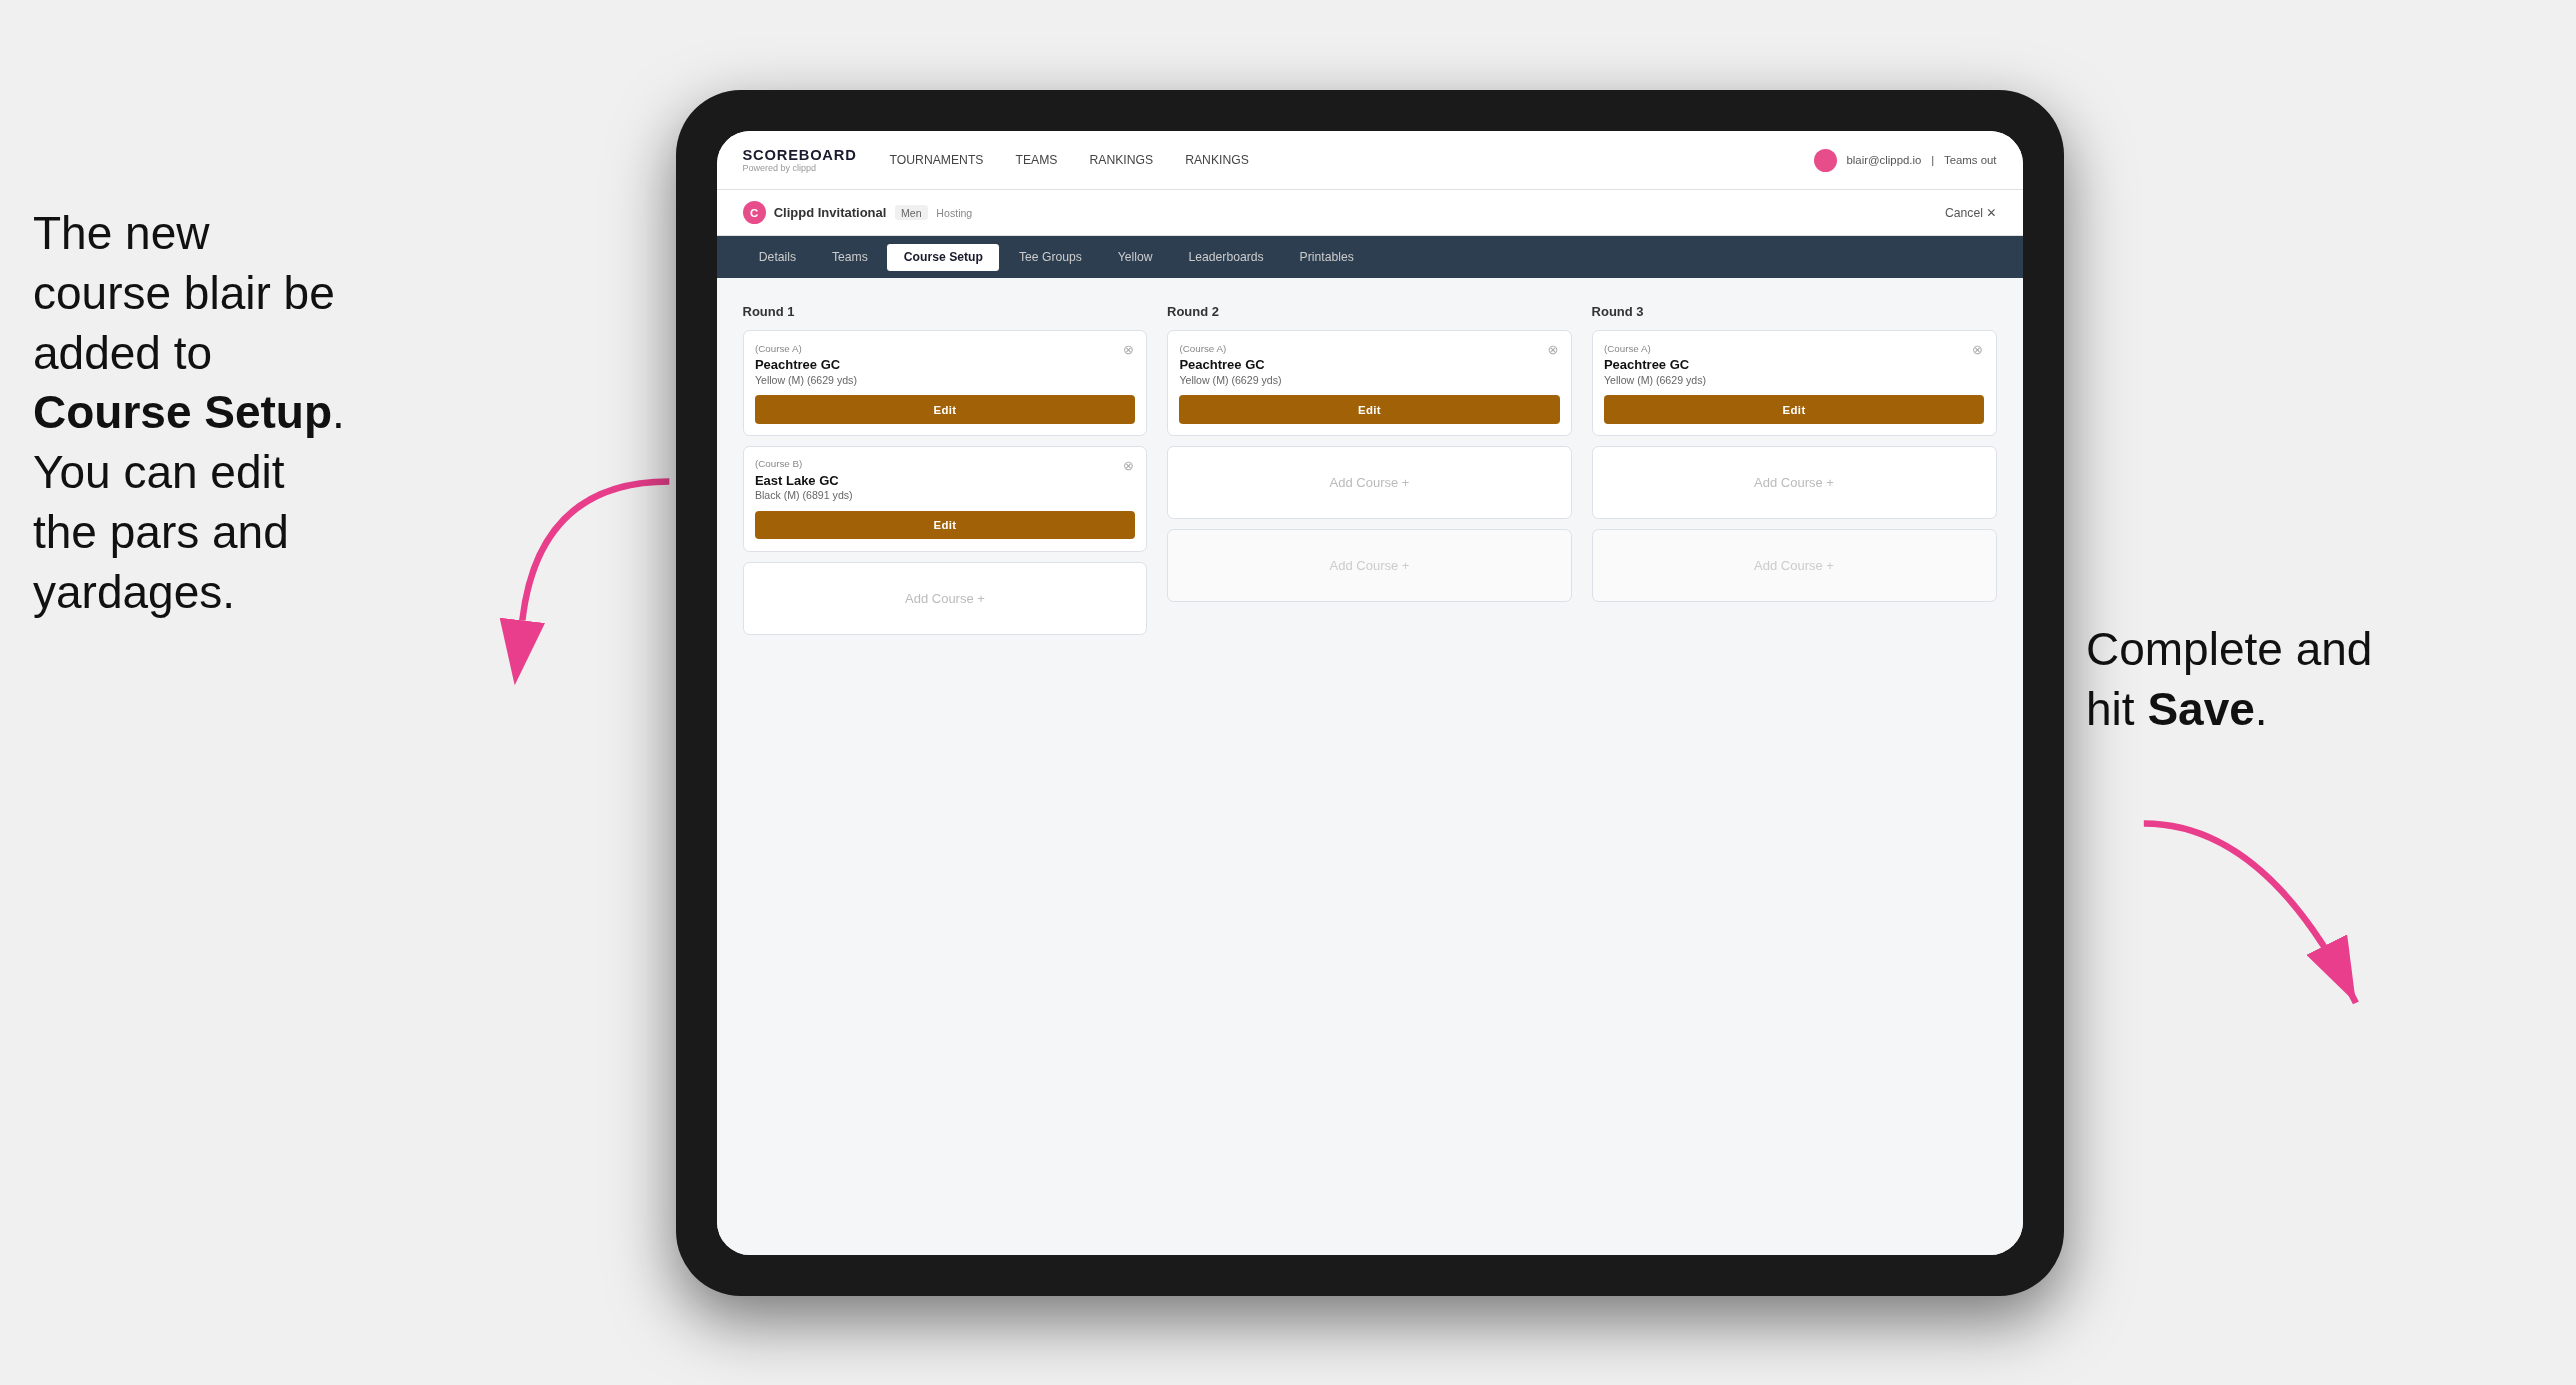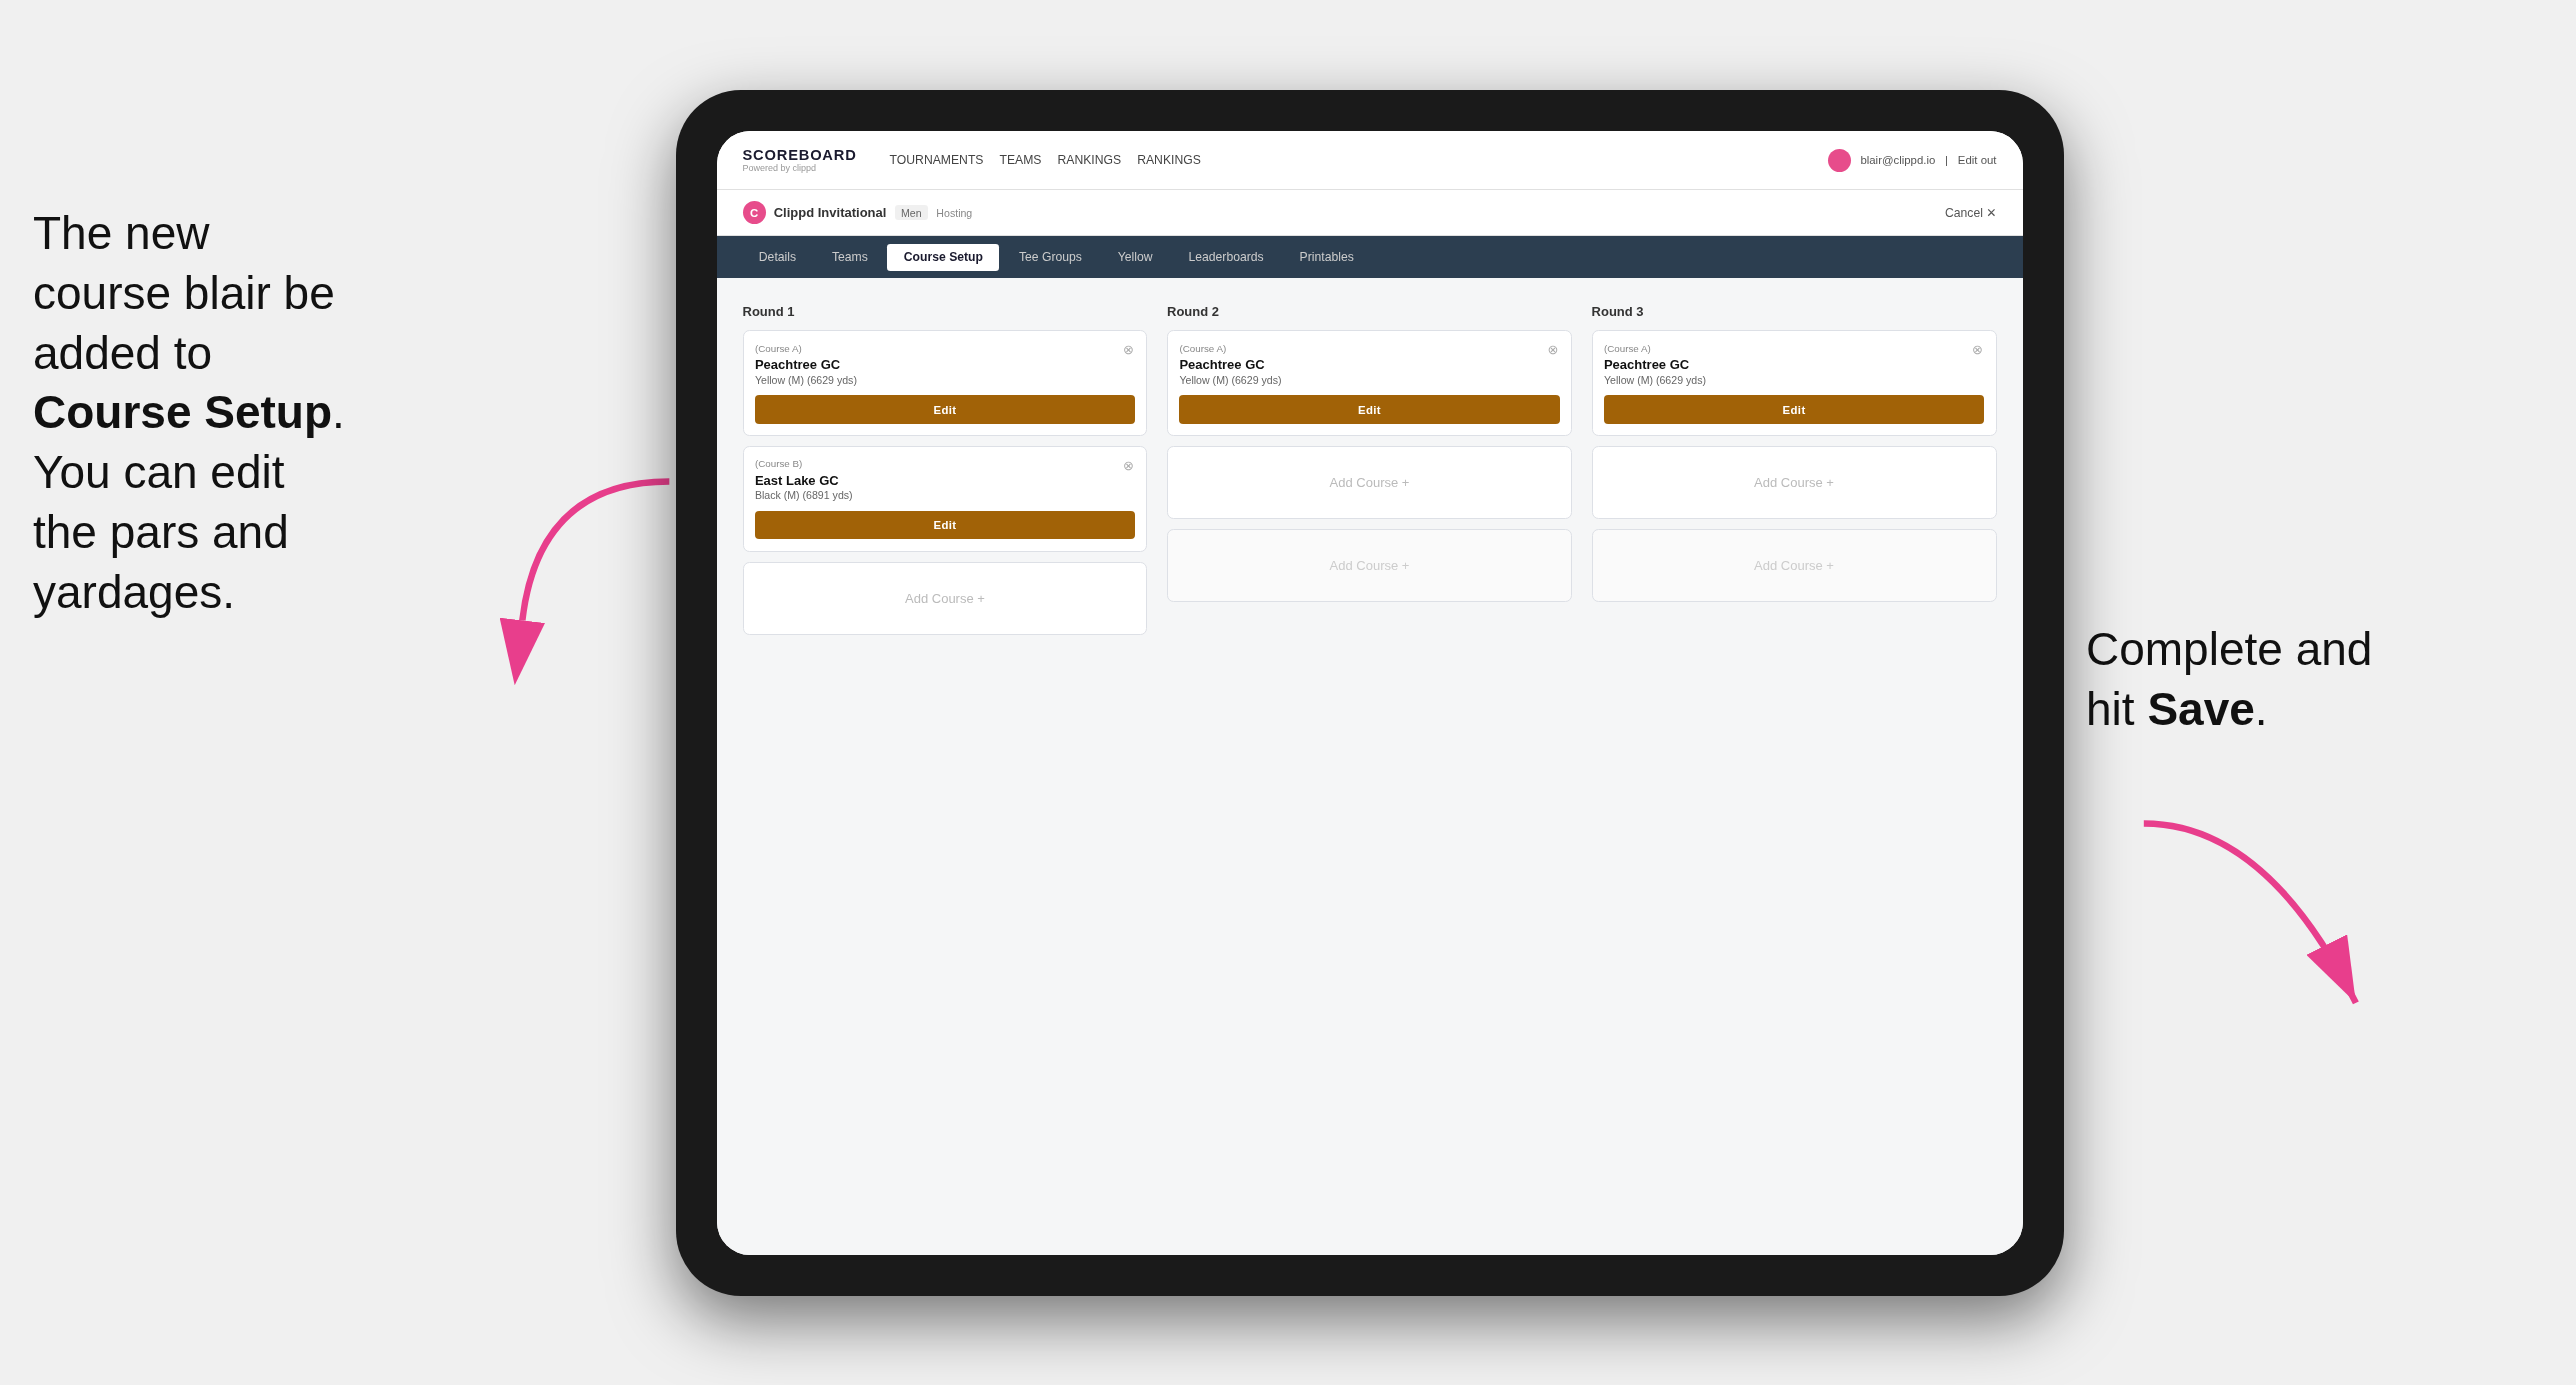--- a/index.html
+++ b/index.html
@@ -117,21 +117,21 @@
       text-transform: uppercase;
     }
 
     .powered-by {
       font-size: 9px;
       color: #999;
     }
 
     .nav-links {
       display: flex;
-      gap: 16px;
+      gap: 32px;
       align-items: center;
     }
 
     .nav-link {
       font-size: 12.2px;
       color: #444;
       cursor: pointer;
       text-decoration: none;
       font-weight: 500;
     }
@@ -396,21 +396,21 @@
           <a class="nav-link">TOURNAMENTS</a>
           <a class="nav-link">TEAMS</a>
           <a class="nav-link">RANKINGS</a>
           <a class="nav-link">RANKINGS</a>
         </div>
       </div>
       <div class="nav-right">
         <div class="nav-avatar"></div>
         <span>blair@clippd.io</span>
         <span>|</span>
-        <span class="nav-sign-out">Edit out</span>
+        <span class="nav-sign-out">Teams out</span>
       </div>
     </div>
 
     <div class="tournament-bar">
       <div class="tournament-info">
         <div class="tournament-logo">C</div>
         <span class="tournament-name">Clippd Invitational</span>
         <span class="tournament-badge">Men</span>
         <span class="tournament-status">Hosting</span>
       </div>

